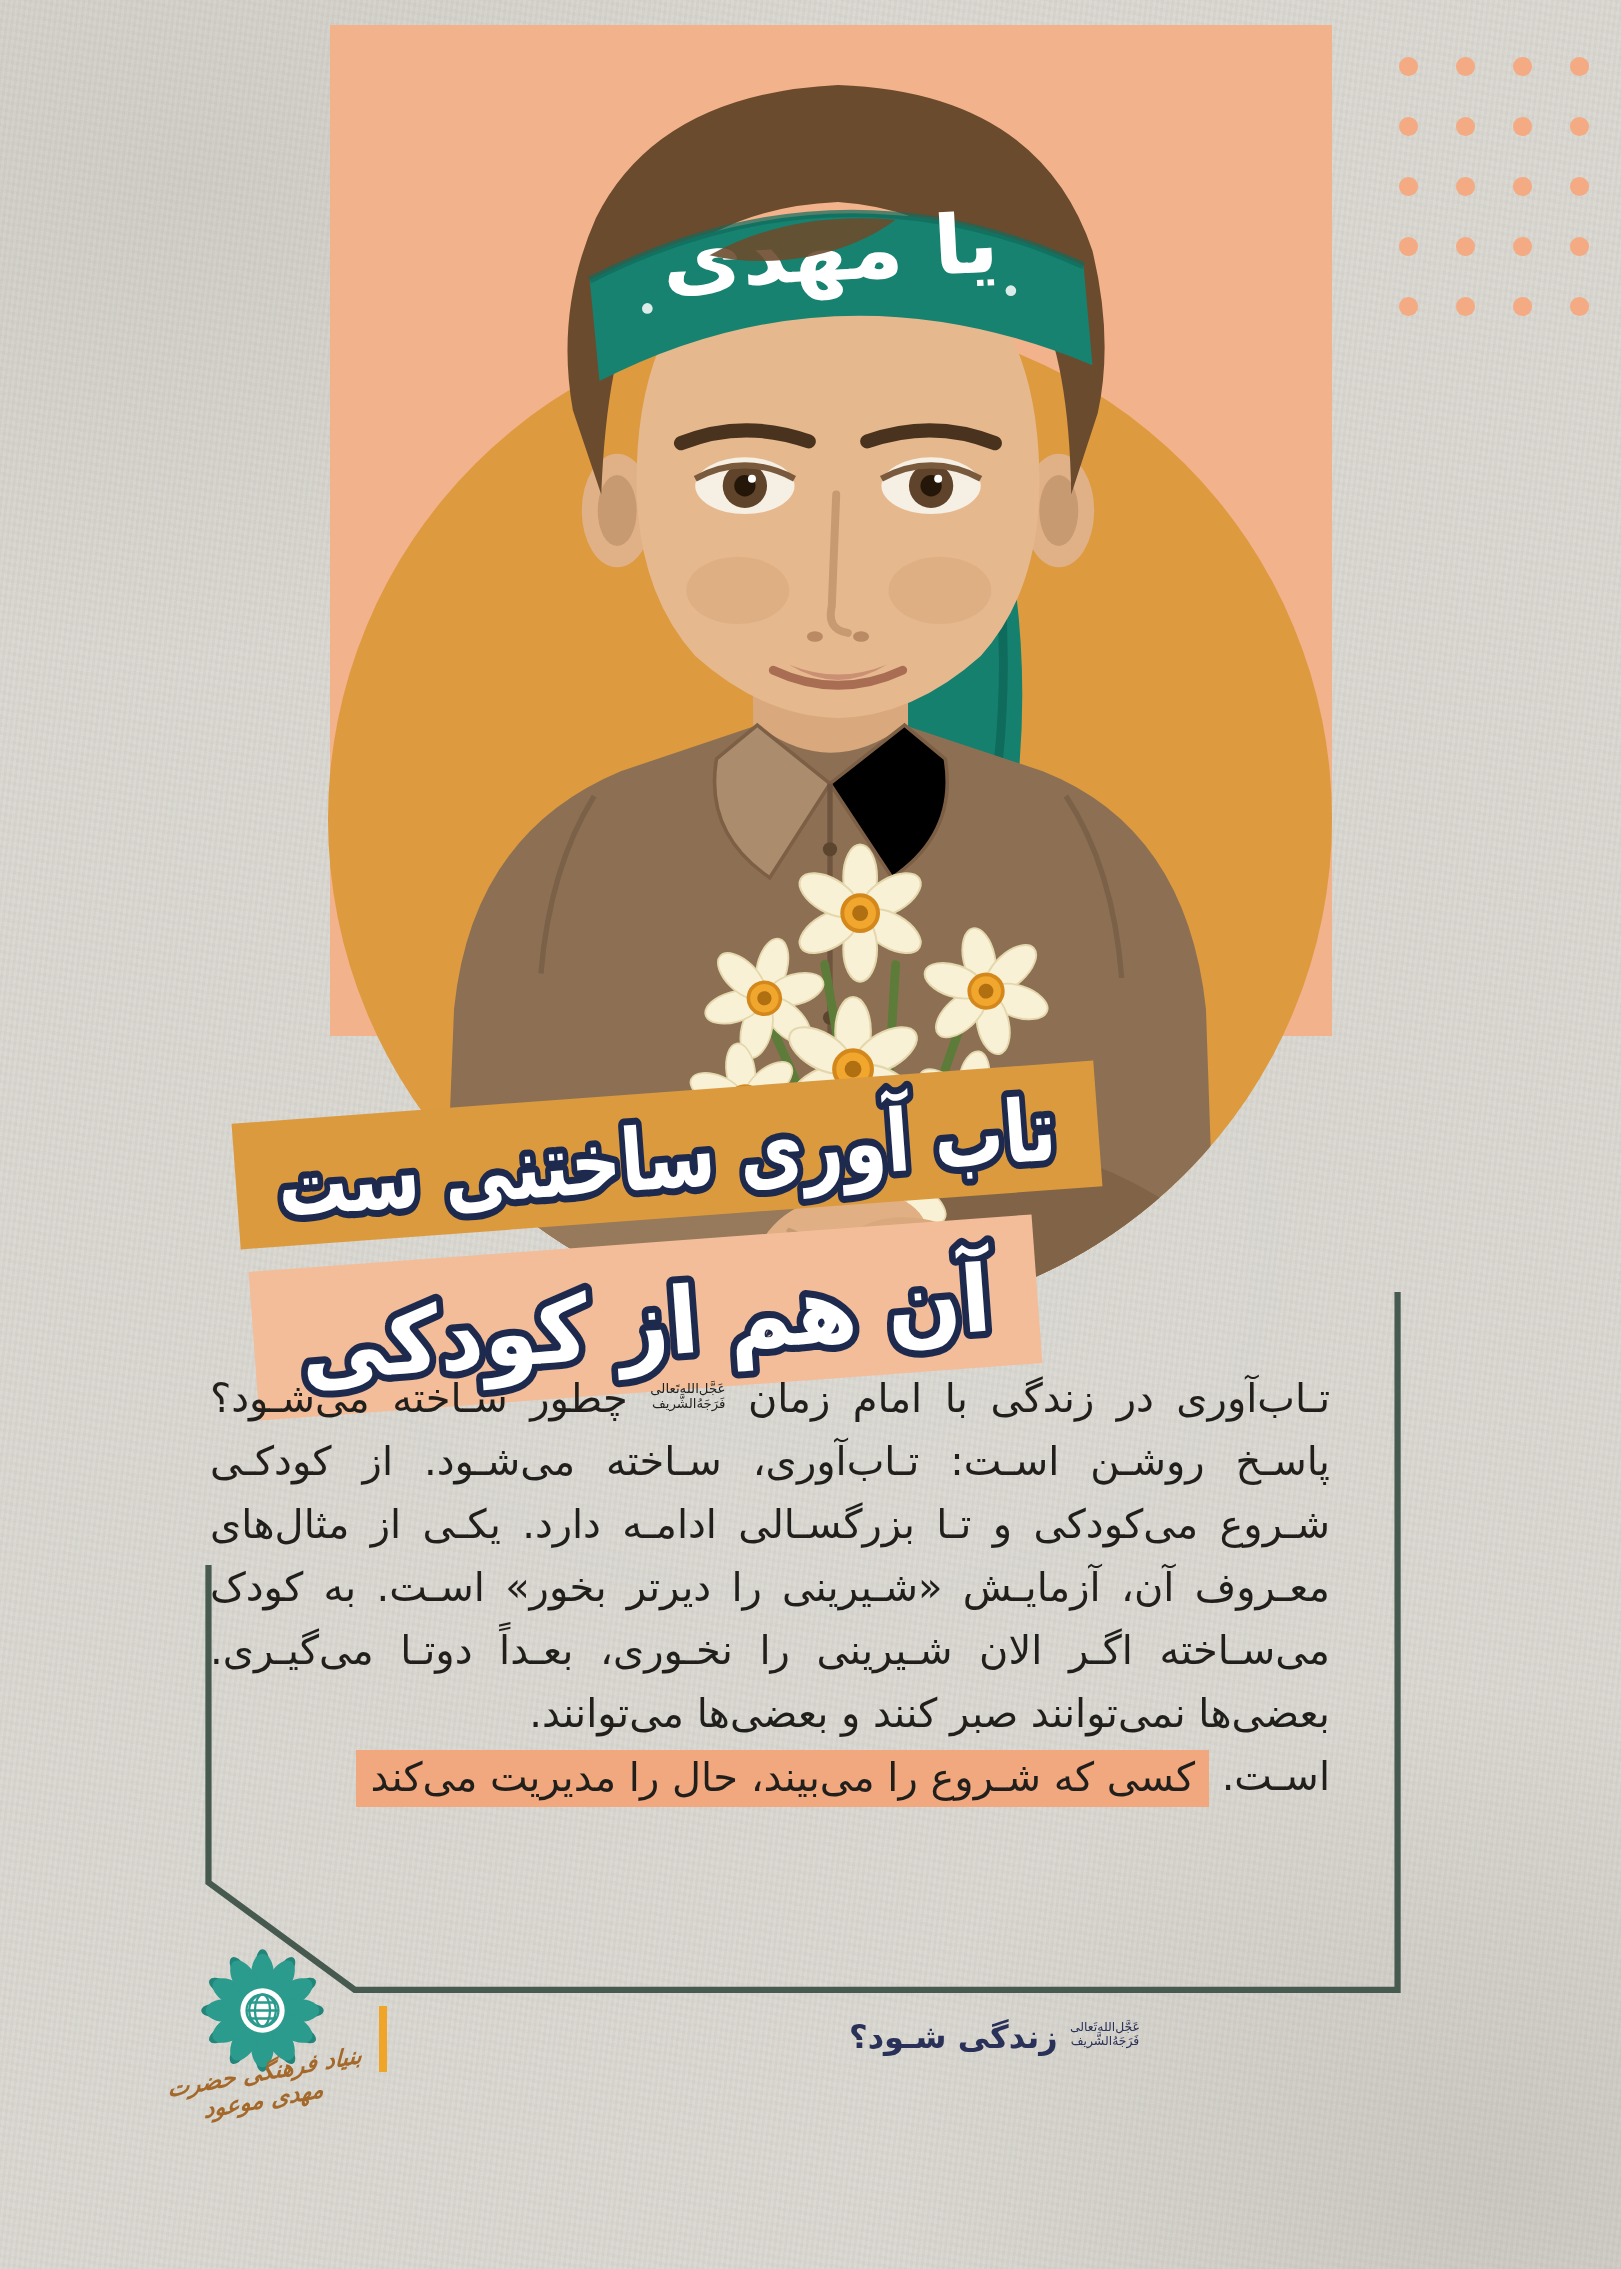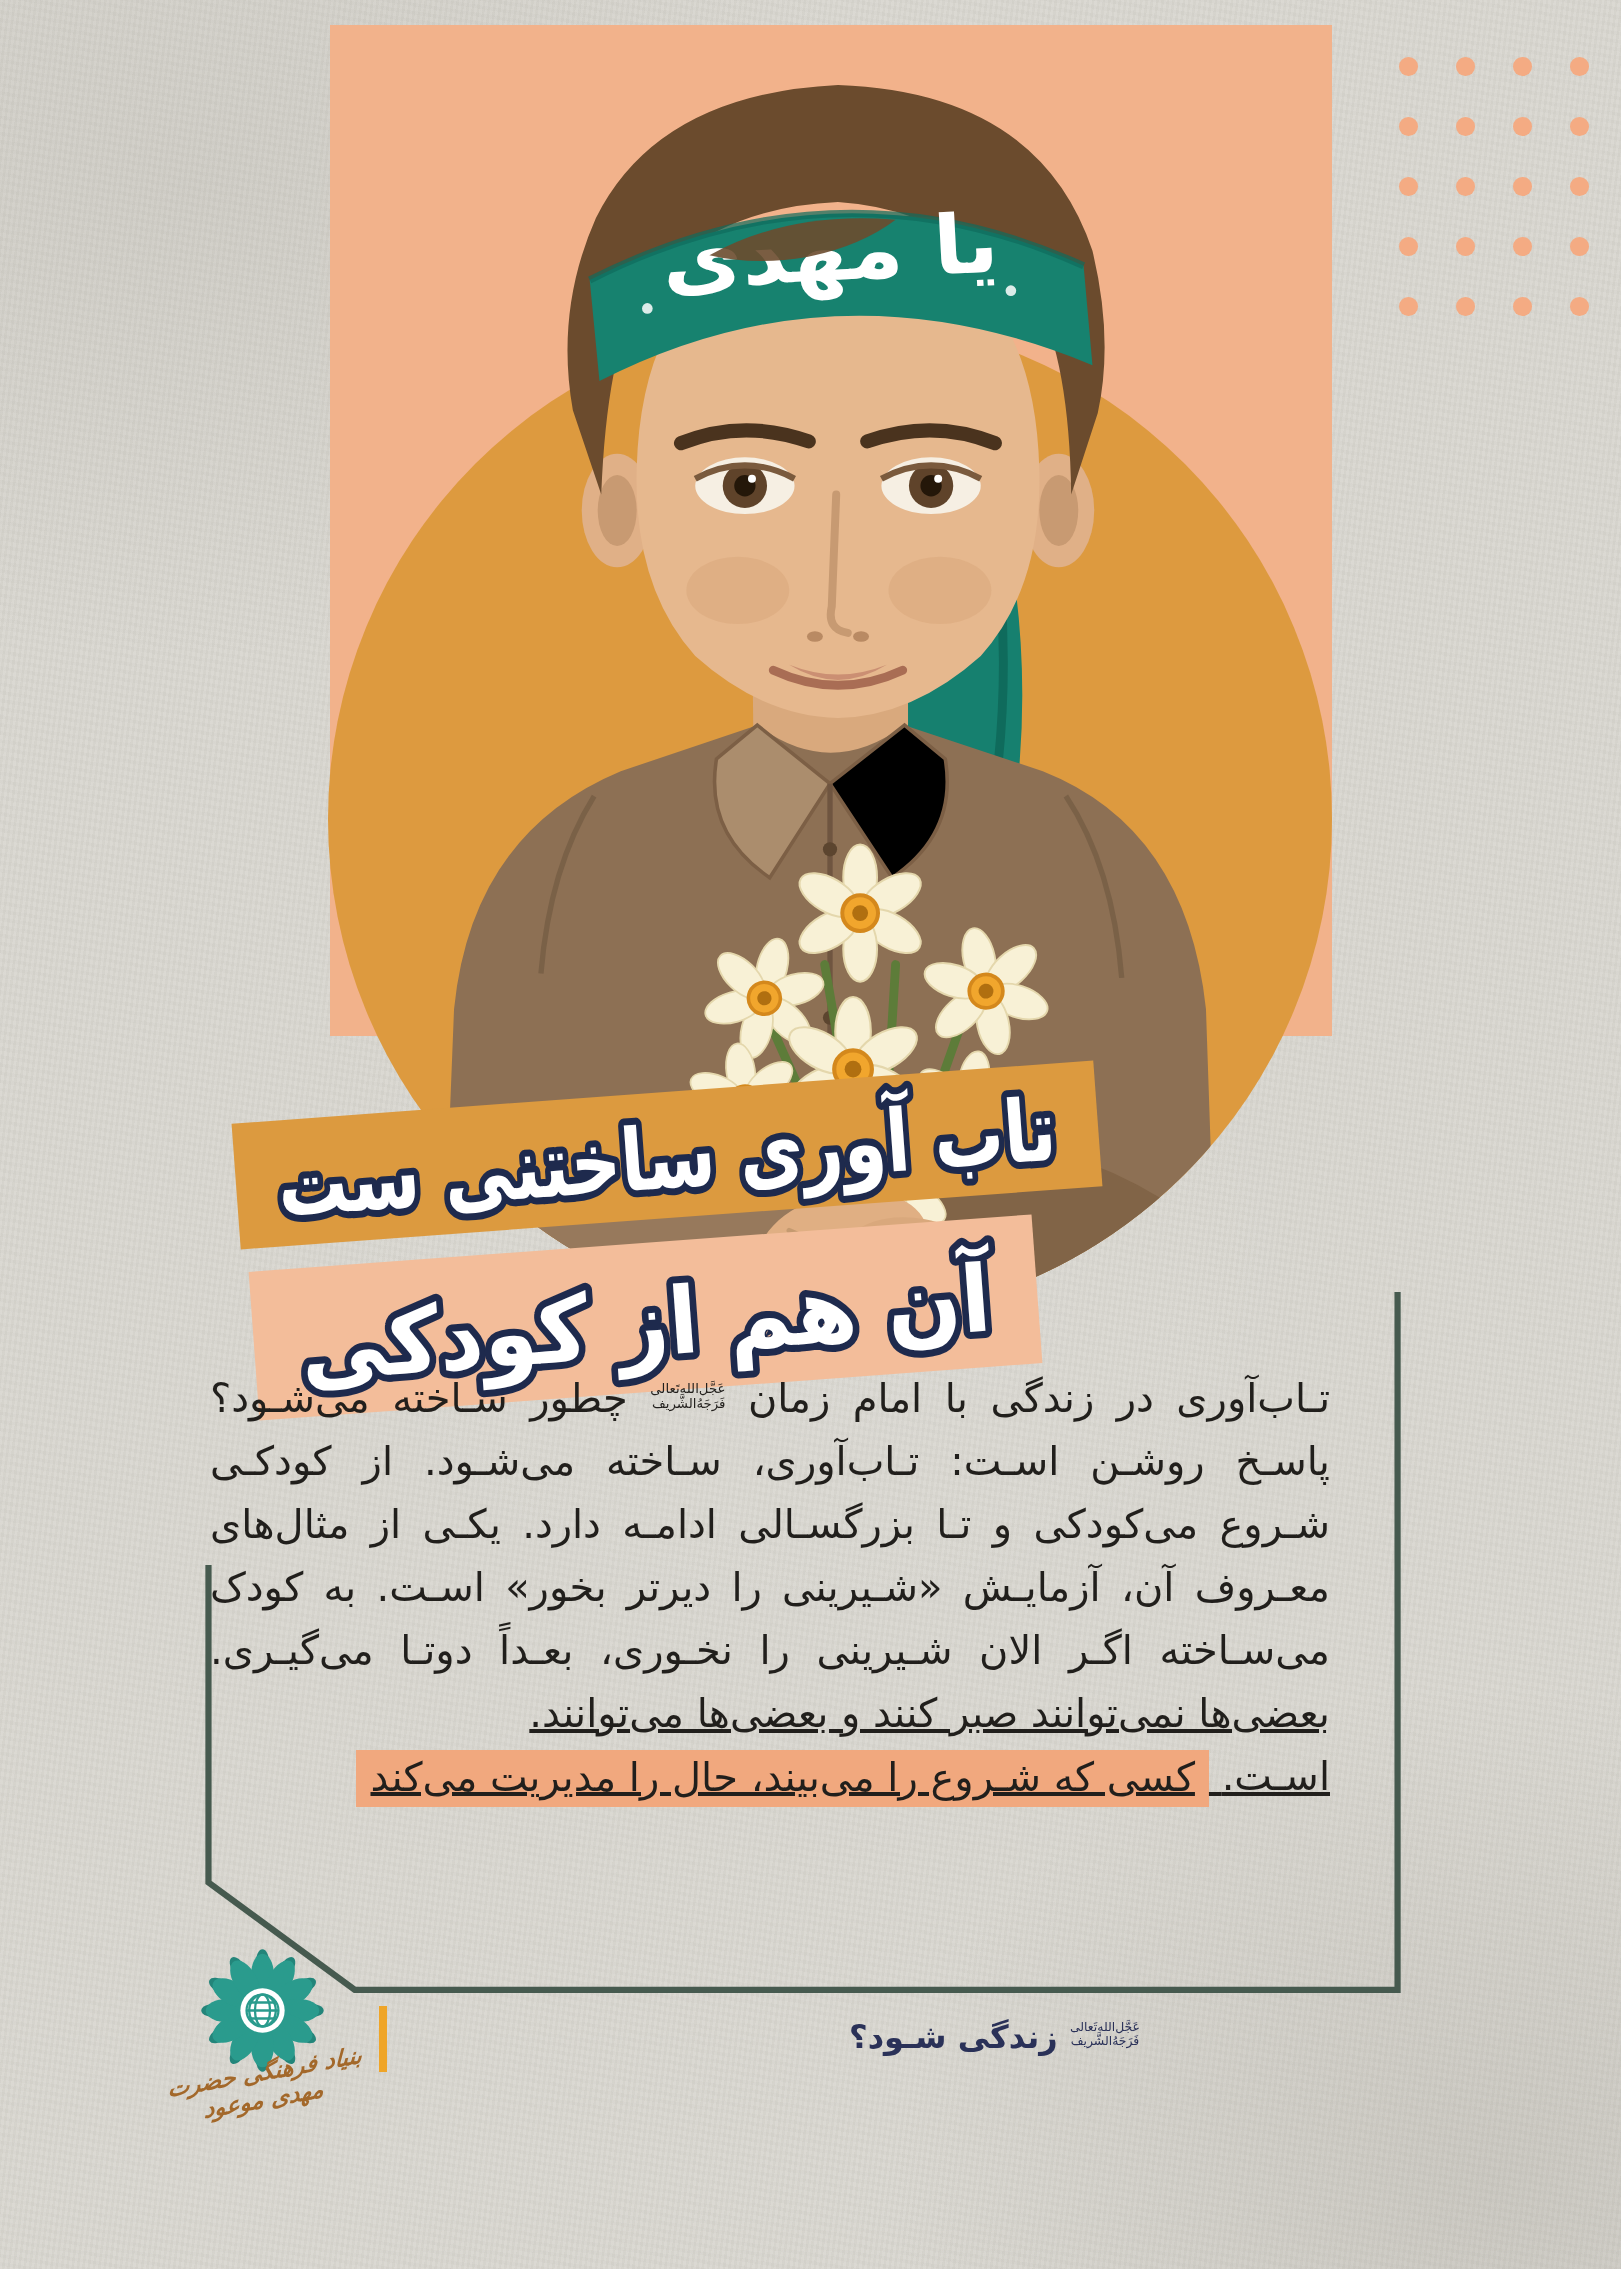--- a/index.html
+++ b/index.html
@@ -27,21 +27,21 @@
   .band svg{display:block;width:100%;height:100%;overflow:visible;}
   .band1{left:235px;top:1092px;width:864px;height:126px;transform:rotate(-4.2deg);}
   .band2{left:253px;top:1243px;width:785px;height:149px;transform:rotate(-4.2deg);}
   .band text{font-family:"DejaVu Sans",sans-serif;font-weight:bold;fill:#ffffff;
              stroke:#1e2a4d;paint-order:stroke;stroke-linejoin:round;}
   
   .body-text{position:absolute;left:210px;top:1367px;width:1120px;direction:rtl;
              color:#211f1c;font-size:40px;line-height:63px;font-weight:500;}
   .bline{white-space:normal;}
   .bline.j{text-align:justify;text-align-last:justify;}
-  .bline.r{text-align:right;text-decoration:underline;}
+  .bline.r{text-align:right;}
   .honorific{display:inline-block;direction:rtl;font-size:13.3px;line-height:15px;
              text-align:center;vertical-align:middle;transform:translateY(-5.3px);
              font-weight:normal;}
   .honorific span{display:block;text-align:center;}
   .hl{background:#f1a87e;padding:3.5px 14px 8px 14px;}
   
   .frame{position:absolute;left:0;top:0;width:1622px;height:2270px;pointer-events:none;}
   
   .logo{position:absolute;left:196px;top:1944px;width:133px;height:133px;}
   .org-name{position:absolute;left:158px;top:2059px;width:213px;text-align:center;

